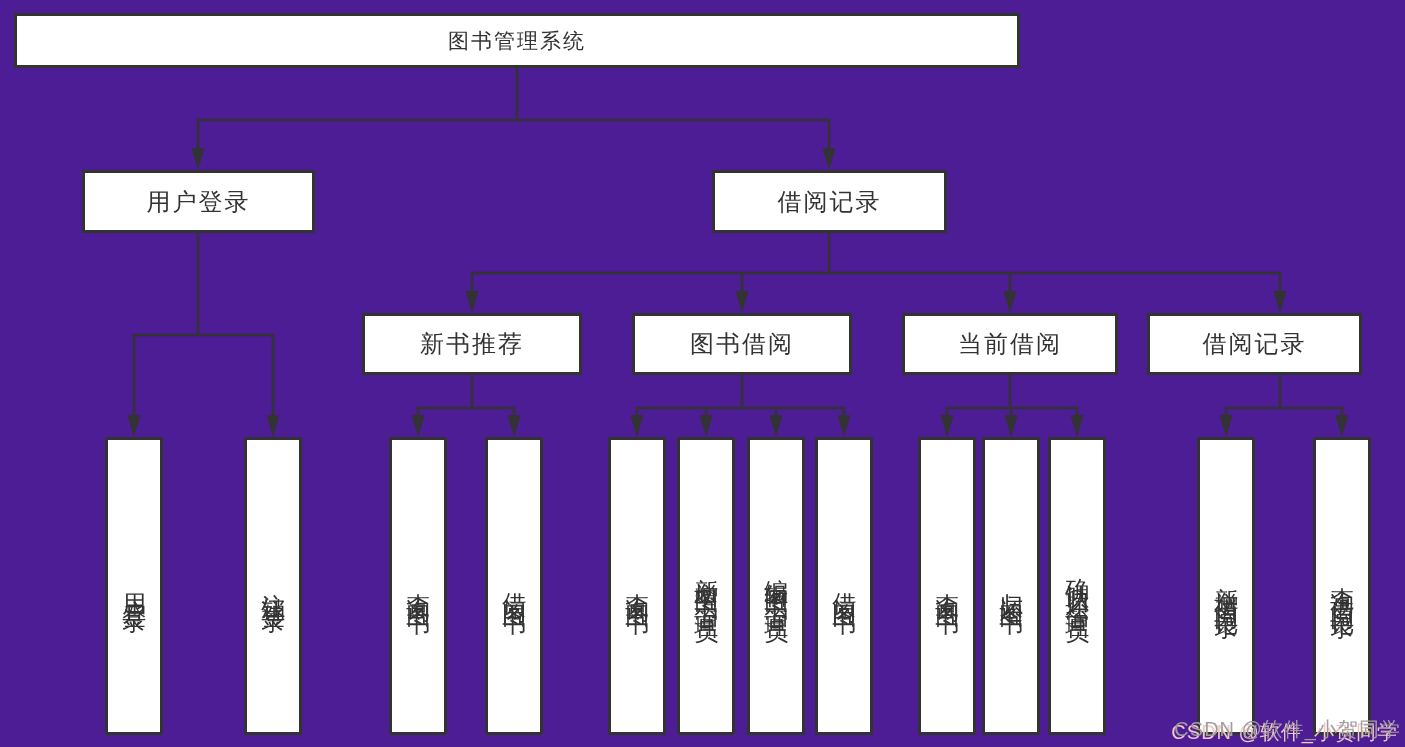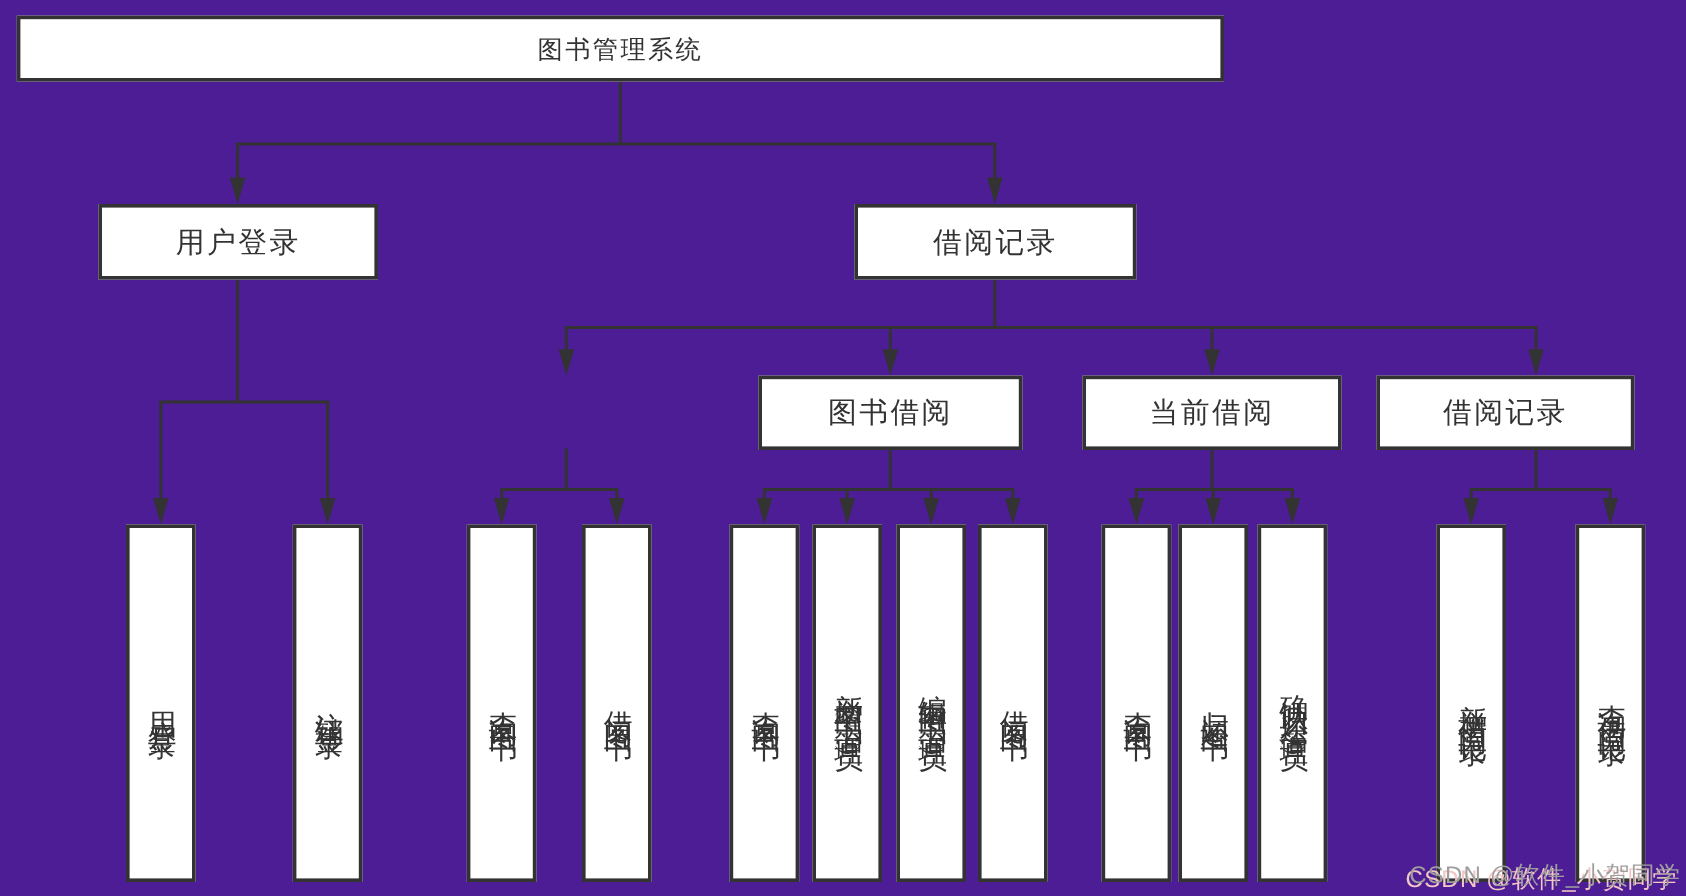--- a/index.html
+++ b/index.html
@@ -55,20 +55,21 @@
       <polygon points="1070.5,415 1083.5,415 1077,437" fill="#333333"></polygon>
       <polygon points="1219.5,415 1232.5,415 1226,437" fill="#333333"></polygon>
       <polygon points="1335.5,415 1348.5,415 1342,437" fill="#333333"></polygon>
     </svg>
 
   <div class="box root-box" style="left:14px;top:13px;width:1006px;height:55px">图书管理系统</div>
 
   <div class="box h-box" style="left:82px;top:170px;width:233px;height:63px">用户登录</div>
   <div class="box h-box" style="left:712px;top:170px;width:235px;height:63px">借阅记录</div>
 
+  <div class="box h-box" style="left:362px;top:313px;width:220px;height:62px">新书推荐</div>
   <div class="box h-box" style="left:902px;top:313px;width:216px;height:62px">当前借阅</div>
   <div class="box h-box" style="left:632px;top:313px;width:220px;height:62px">图书借阅</div>
   <div class="box h-box" style="left:1147px;top:313px;width:215px;height:62px">借阅记录</div>
 
   <div class="box leaf" style="left:105px;top:437px;width:58px;height:298px">用户登录</div>
   <div class="box leaf" style="left:244px;top:437px;width:58px;height:298px">注销登录</div>
 
   <div class="box leaf" style="left:389px;top:437px;width:58px;height:298px">查询图书</div>
   <div class="box leaf" style="left:485px;top:437px;width:58px;height:298px">借阅图书</div>
 

